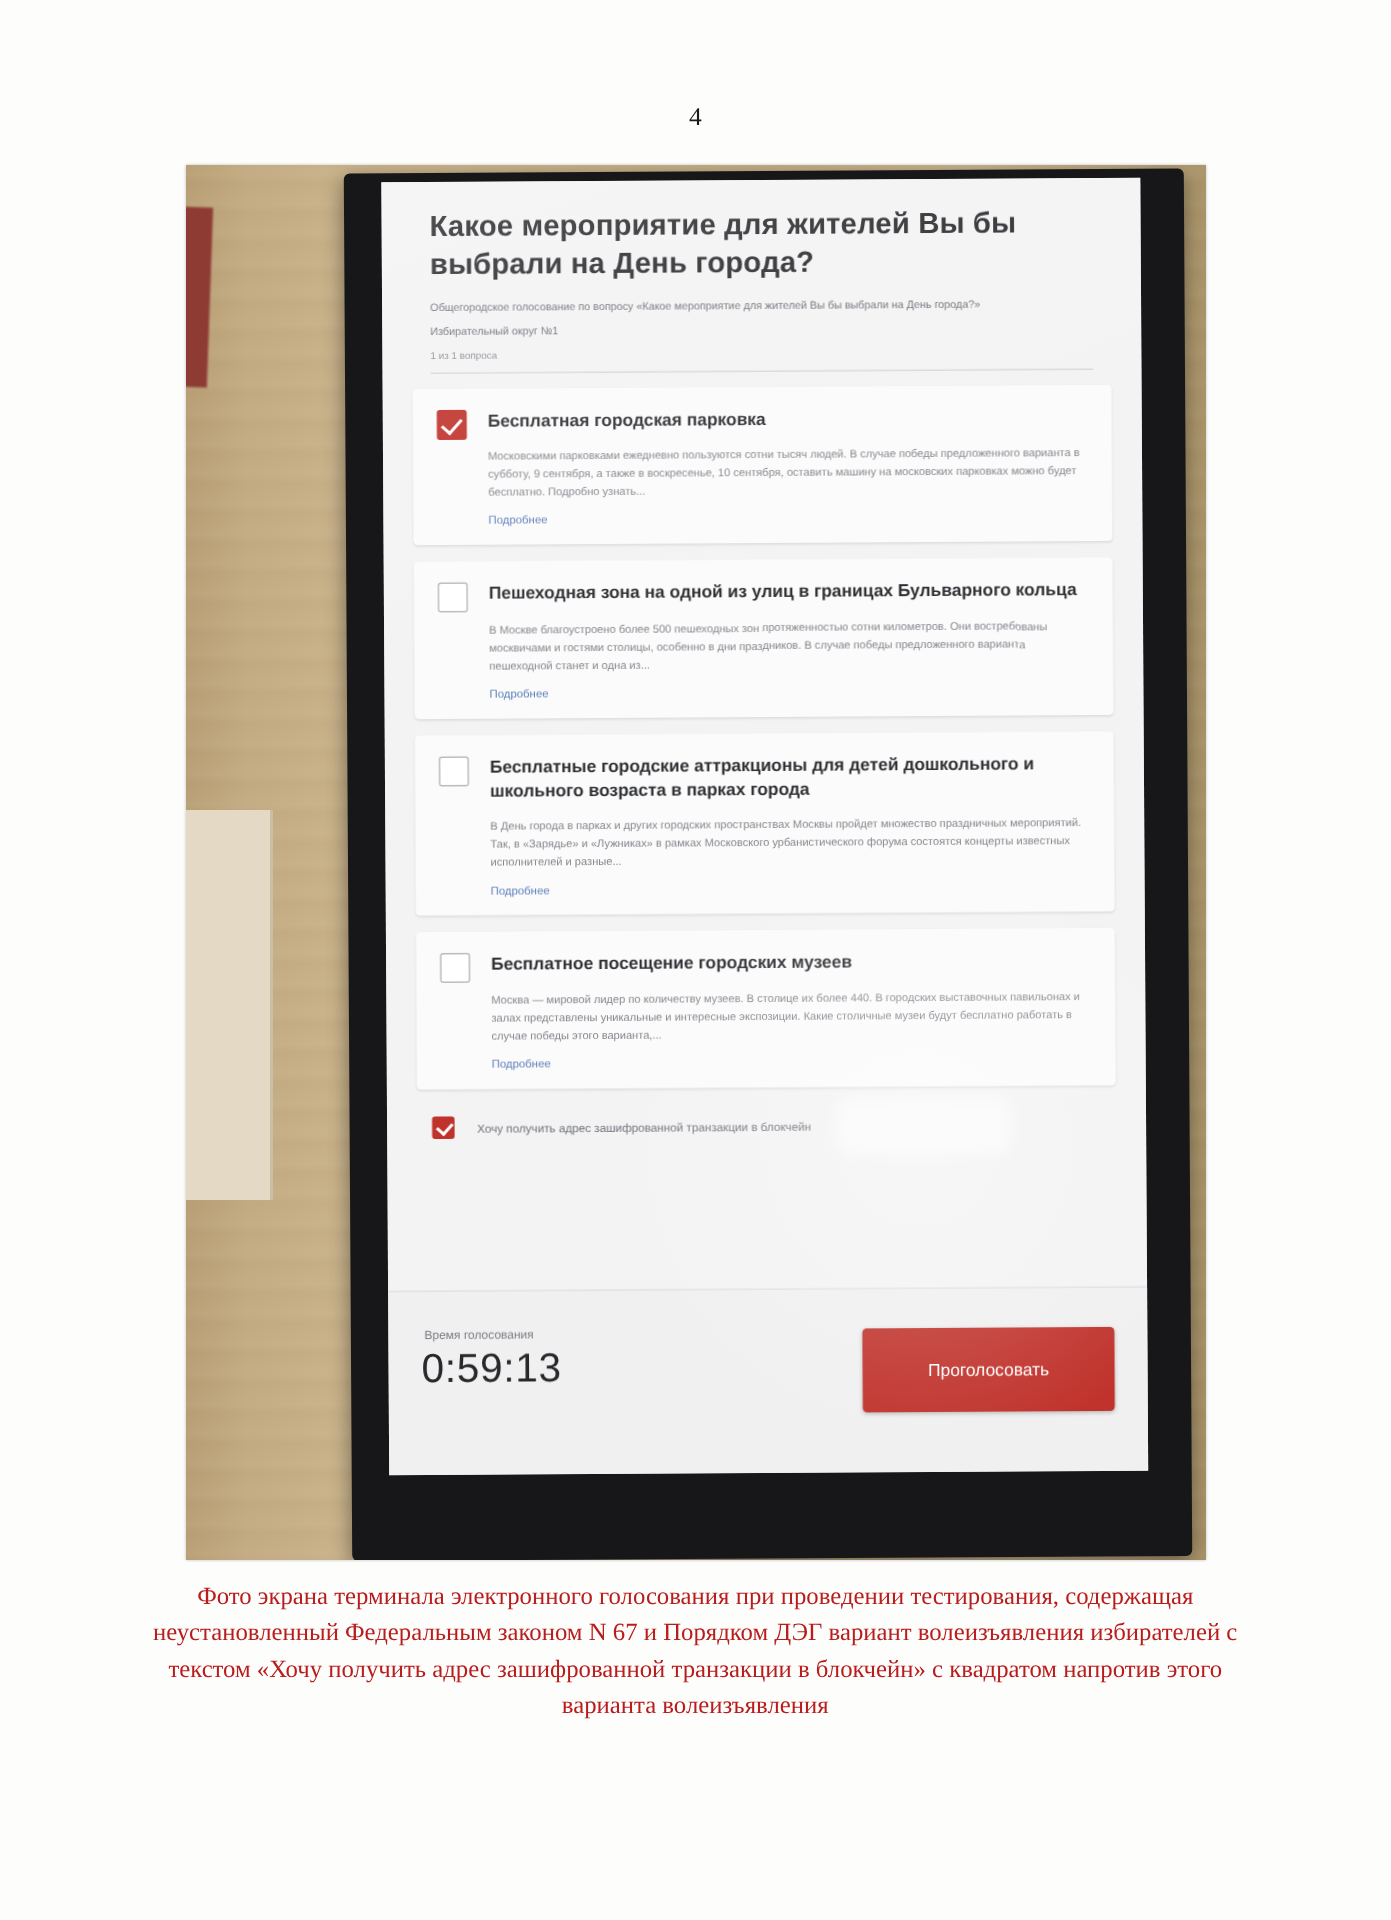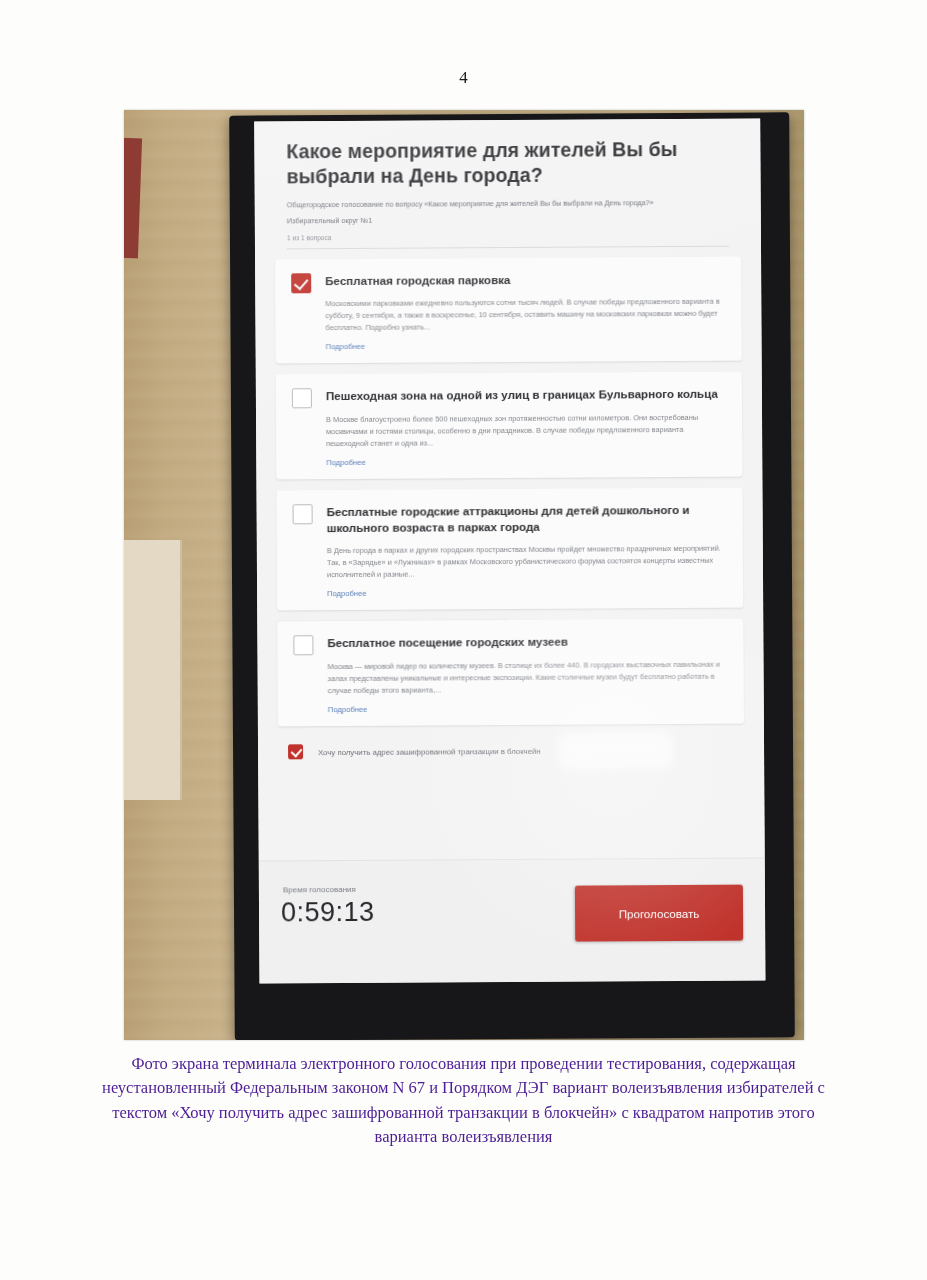--- a/index.html
+++ b/index.html
@@ -304,21 +304,21 @@
   
   .caption {
     position: absolute;
     left: 100px;
     top: 1052px;
     width: 727px;
     text-align: center;
     font-family: "Liberation Serif", serif;
     font-size: 16.5px;
     line-height: 1.47;
-    color: #4c1d95;
+    color: #b91c1c;
   }
 </style>
 </head>
 <body>
 
 <div class="page">
 
   <div class="page-number">4</div>
 
   <div class="photo">

